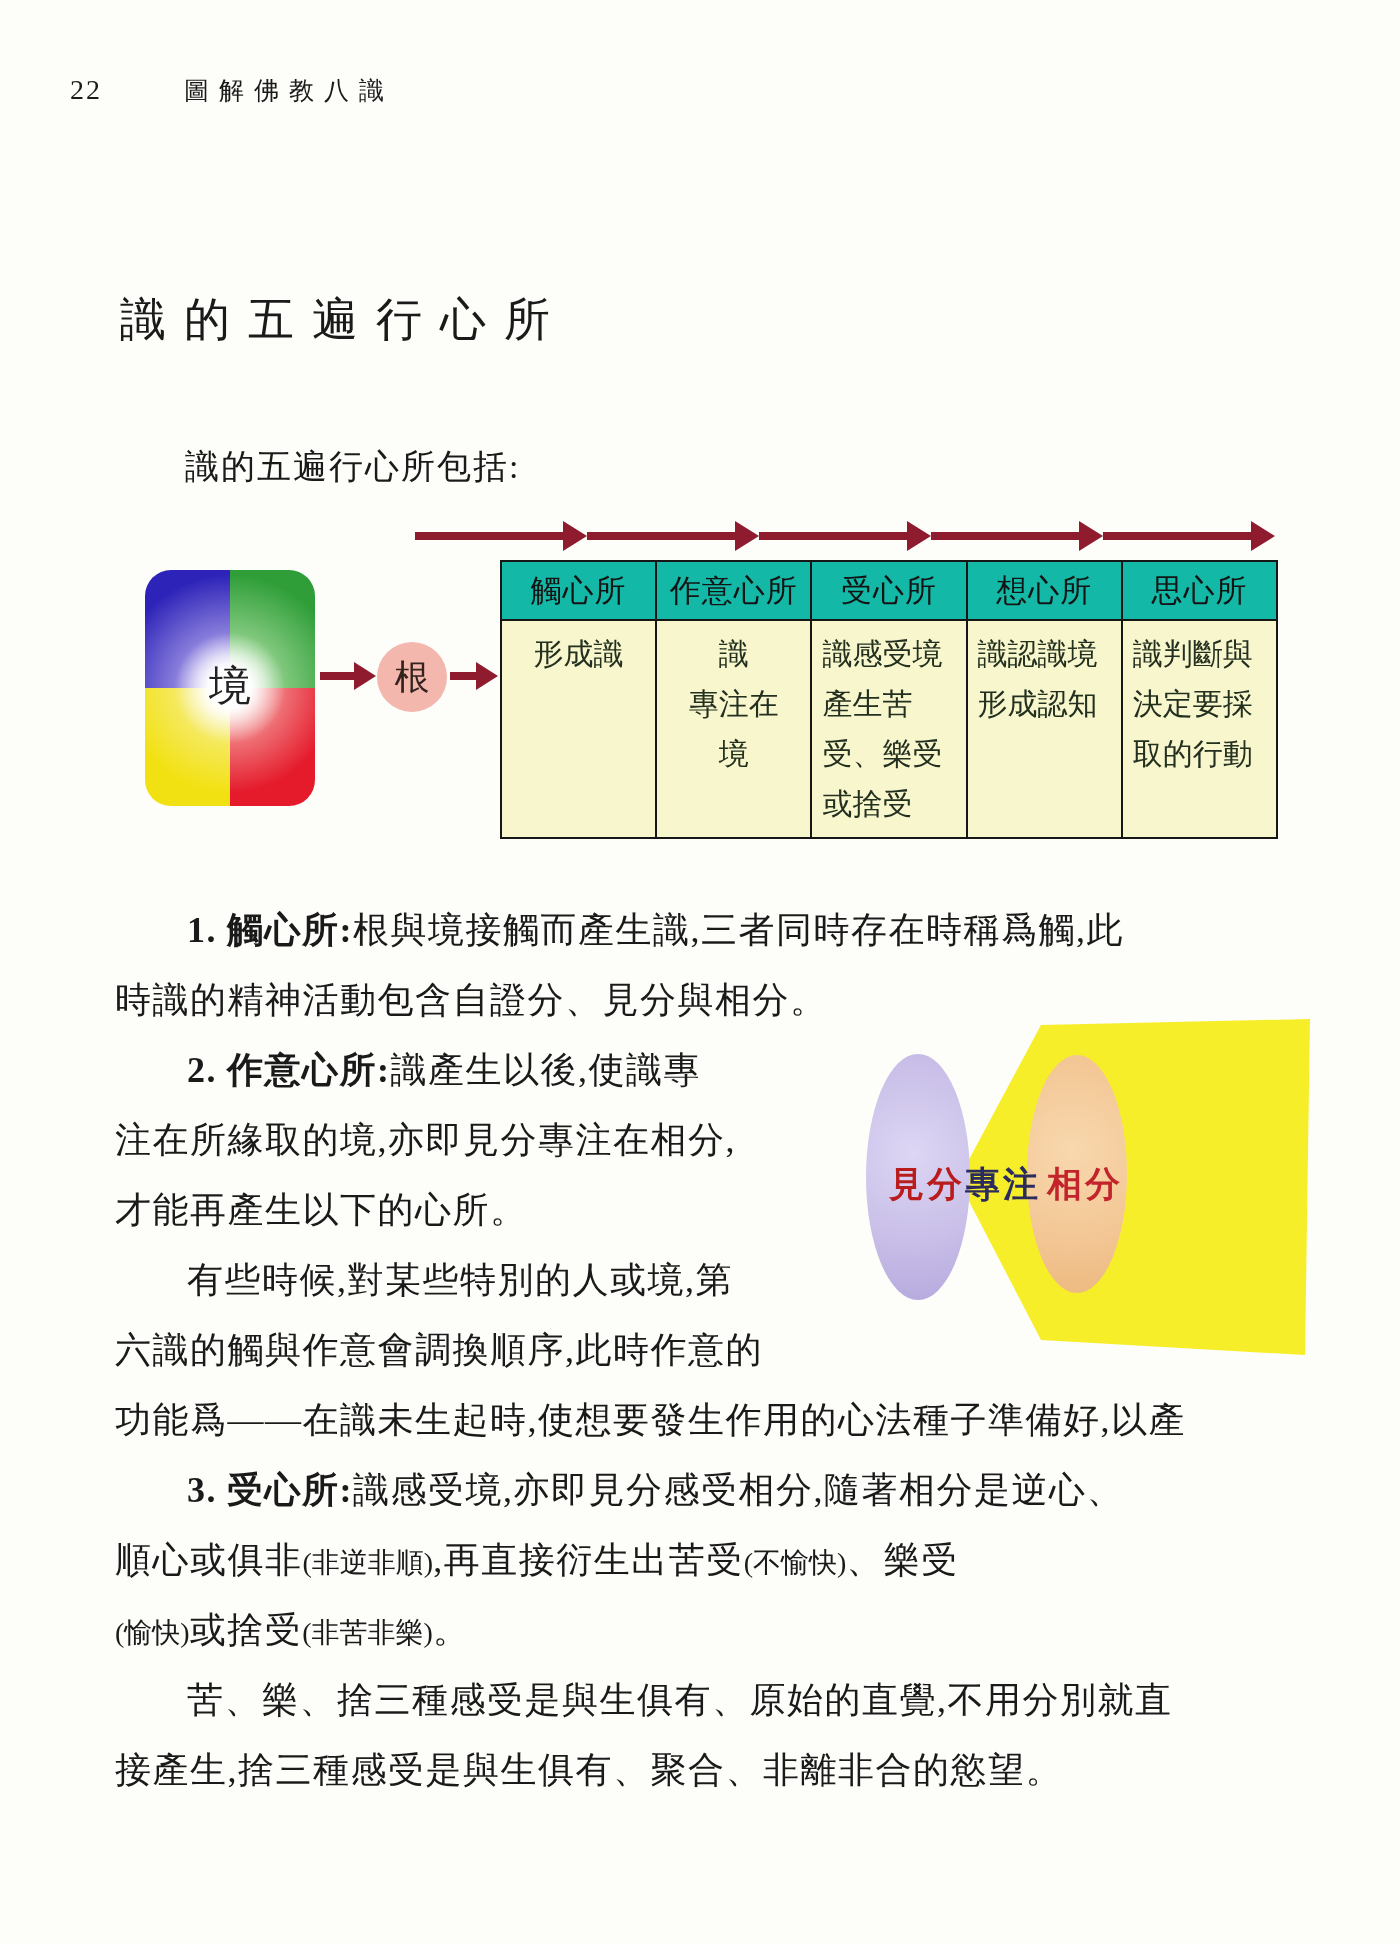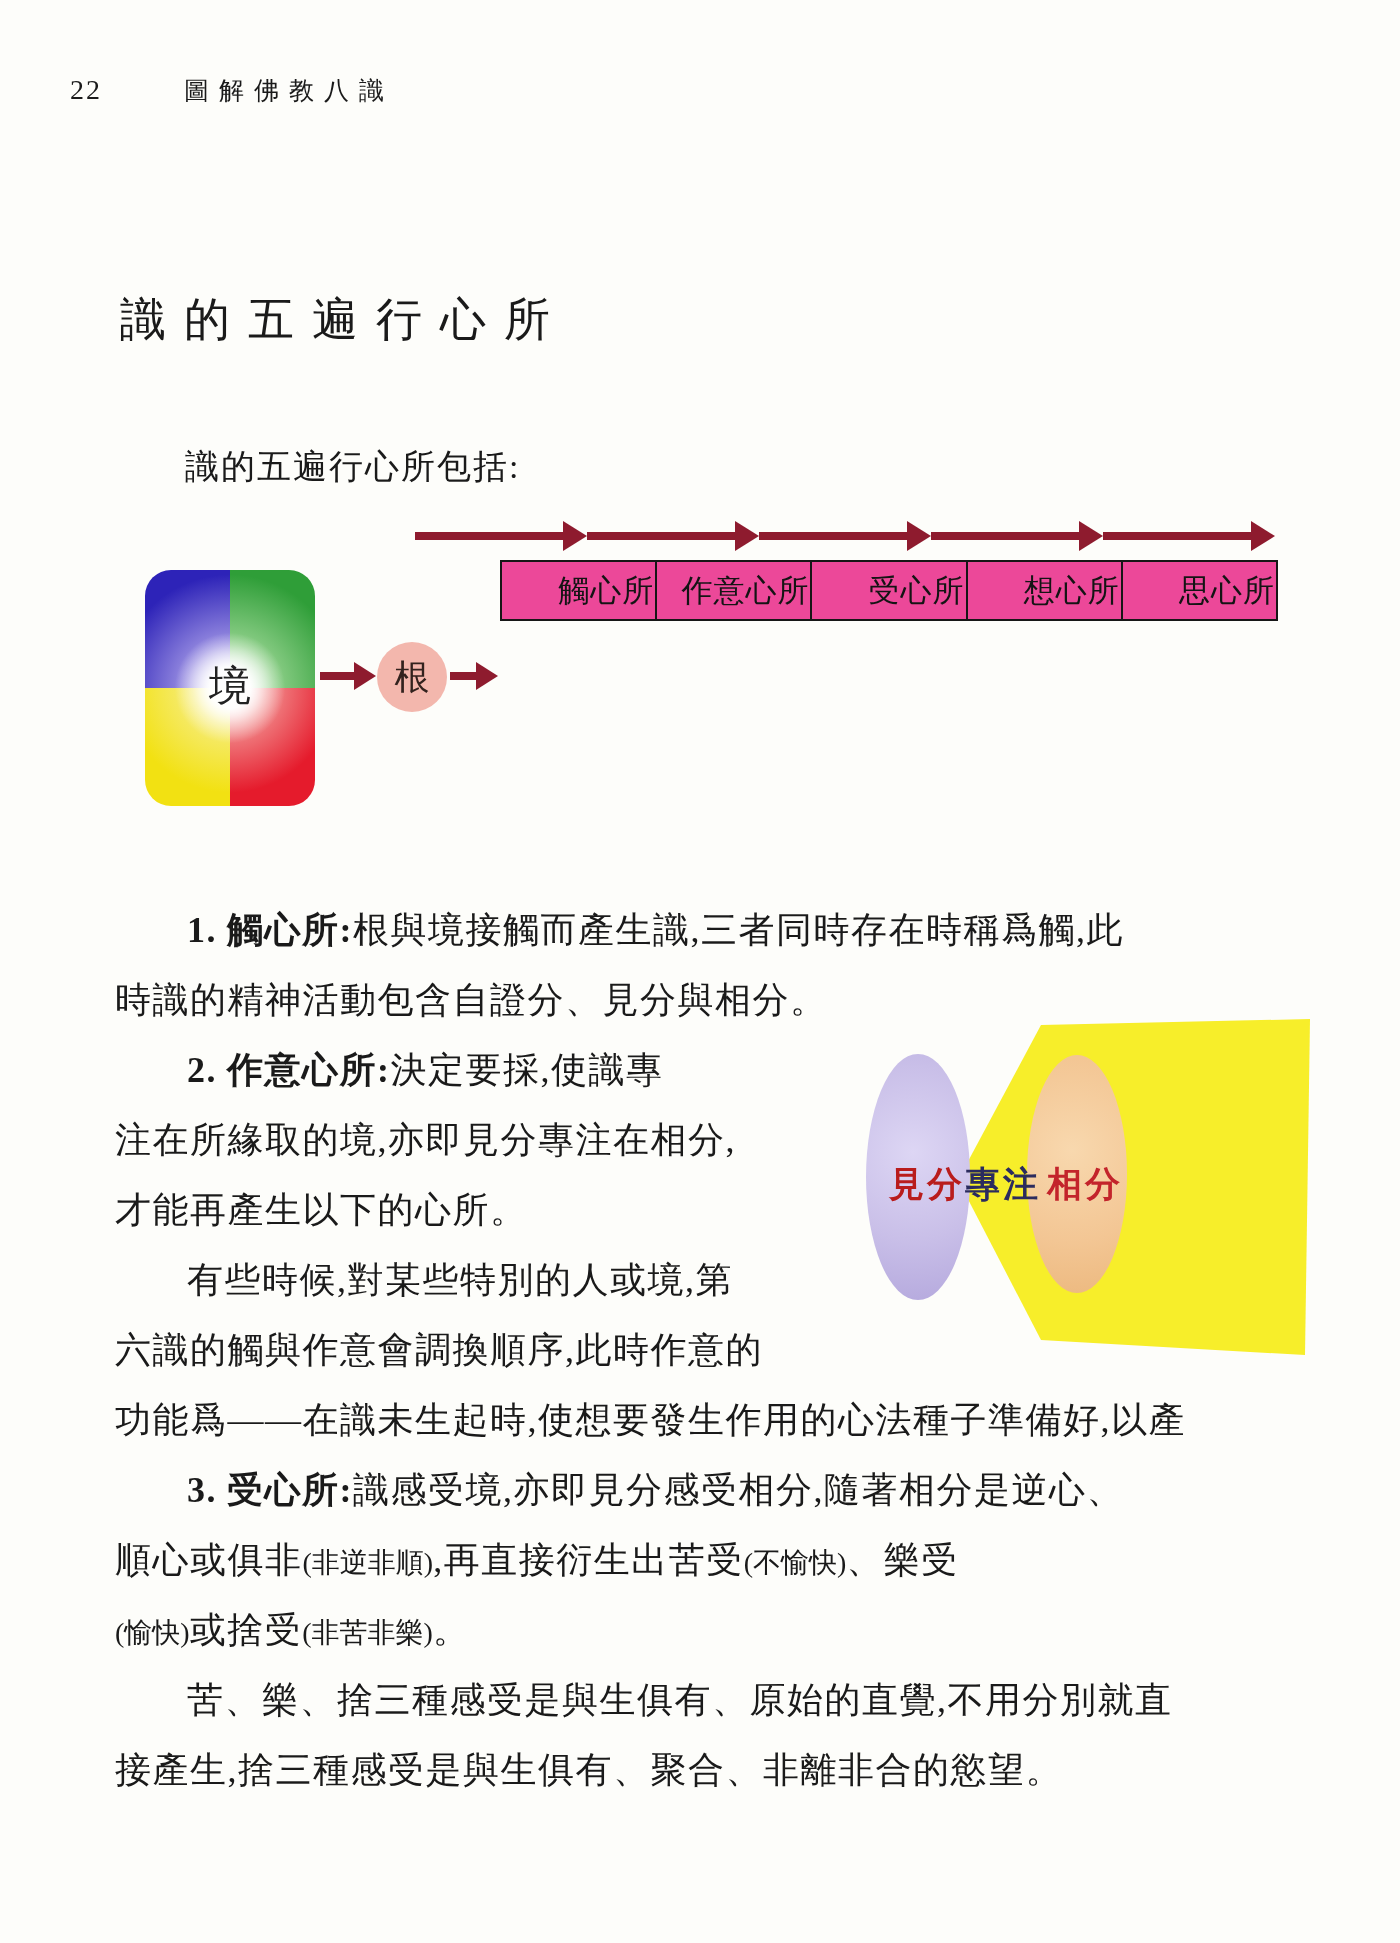--- a/index.html
+++ b/index.html
@@ -31,21 +31,21 @@
   .harrow{position:absolute;height:30px;}
   .harrow .shaft{position:absolute;left:0;right:18px;top:11px;height:8px;background:#8e1b2e;}
   .harrow .head{position:absolute;right:0;top:1px;width:0;height:0;
                 border-left:22px solid #8e1b2e;border-top:14px solid transparent;border-bottom:14px solid transparent;}
   .gen{position:absolute;left:377px;top:642px;width:70px;height:70px;border-radius:50%;background:#f3b7ad;
        display:flex;align-items:center;justify-content:center;font-size:35px;color:#33221e;}
   
   .tbl{position:absolute;left:500px;top:560px;width:778px;border-collapse:collapse;
        font-family:"Liberation Sans","DejaVu Sans",sans-serif;}
   .tbl td{border:2.5px solid #161616;width:20%;}
-  .tbl .hrow td{background:#ec4899;height:55px;text-align:right;font-size:31px;color:#141414;font-weight:500;letter-spacing:1px;}
+  .tbl .hrow td{background:#14b8a6;height:55px;text-align:center;font-size:31px;color:#141414;font-weight:500;letter-spacing:1px;}
   .tbl .brow td{background:#f8f6cd;height:208px;vertical-align:top;font-size:30px;line-height:50px;
                 color:#23301f;white-space:pre-line;padding:8px 6px 0 10px;}
   .tbl .brow td.c{text-align:center;padding-left:6px;}
   
   .bodytext{position:absolute;left:115px;top:895px;width:1172px;font-size:36px;line-height:70px;letter-spacing:1.5px;}
   .line{height:70px;white-space:nowrap;}
   .indent{text-indent:72px;}
   .lead{font-weight:bold;}
   .num{font-weight:bold;margin-right:10px;}
   .sm{font-size:28px;letter-spacing:0;}
@@ -120,28 +120,43 @@
 
   <table class="tbl">
     <tbody>
         <tr class="hrow">
       <td>觸心所</td>
       <td>作意心所</td>
       <td>受心所</td>
       <td>想心所</td>
       <td>思心所</td>
     </tr>
+    <tr class="brow">
+      <td class="c">形成識</td>
+      <td class="c">識
+專注在
+境</td>
+      <td>識感受境
+產生苦
+受、樂受
+或捨受</td>
+      <td>識認識境
+形成認知</td>
+      <td>識判斷與
+決定要採
+取的行動</td>
+    </tr>
   </tbody>
     </table>
 
   <div class="bodytext">
     <div class="line indent"><span class="num">1.</span><span class="lead">觸心所:</span><span>根與境接觸而產生識,三者同時存在時稱爲觸,此</span></div>
     <div class="line"><span>時識的精神活動包含自證分、見分與相分。</span></div>
 
-    <div class="line indent"><span class="num">2.</span><span class="lead">作意心所:</span><span>決定要採,使識專</span></div>
+    <div class="line indent"><span class="num">2.</span><span class="lead">作意心所:</span><span>識產生以後,使識專</span></div>
     <div class="line"><span>注在所緣取的境,亦即見分專注在相分,</span></div>
     <div class="line"><span>才能再產生以下的心所。</span></div>
     <div class="line indent"><span>有些時候,對某些特別的人或境,第</span></div>
     <div class="line"><span>六識的觸與作意會調換順序,此時作意的</span></div>
     <div class="line"><span>功能爲——在識未生起時,使想要發生作用的心法種子準備好,以產</span></div>
 
     <div class="line indent"><span class="num">3.</span><span class="lead">受心所:</span><span>識感受境,亦即見分感受相分,隨著相分是逆心、</span></div>
     <div class="line"><span>順心或俱非</span><span class="sm">(非逆非順)</span><span>,再直接衍生出苦受</span><span class="sm">(不愉快)</span><span>、樂受</span></div>
     <div class="line"><span class="sm">(愉快)</span><span>或捨受</span><span class="sm">(非苦非樂)</span><span>。</span></div>
 

